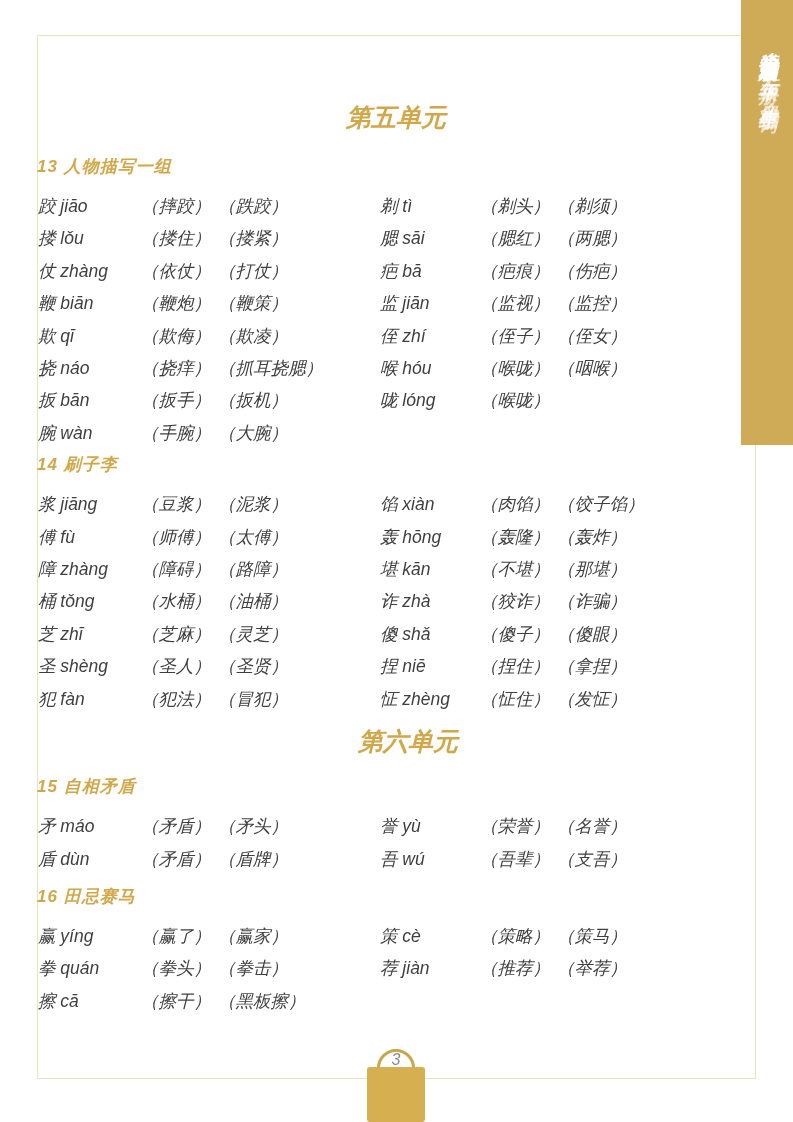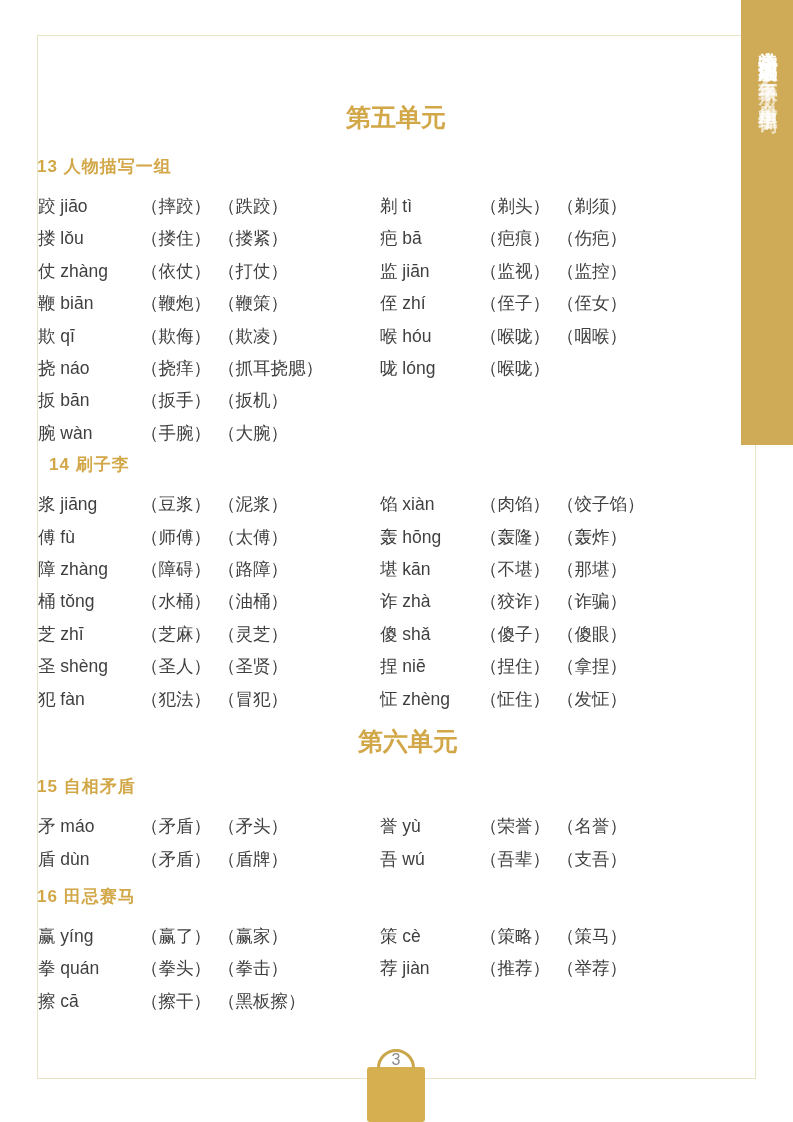--- a/index.html
+++ b/index.html
@@ -1,18 +1,18 @@
 <!DOCTYPE html>
 <html><head>
 <meta charset="utf-8">
 <style>
   html,body{margin:0;padding:0;background:#ffffff;}
   .page{
     position:relative;width:793px;height:1122px;background:#ffffff;overflow:hidden;
-    font-family:"Liberation Sans","DejaVu Sans",sans-serif;color:#3f3f3f;
+    font-family:"Liberation Sans","DejaVu Sans",sans-serif;color:#3f3f3f;font-style:italic;
   }
   .frame{
     position:absolute;left:37px;top:35px;width:717px;height:1042px;
     border:1px solid #e6e4c3;background:transparent;
   }
   .sidebar{
     position:absolute;left:741px;top:0;width:52px;height:445px;
     background:#d0ab57;z-index:5;
     writing-mode:vertical-rl;text-orientation:upright;
     padding-top:36px;box-sizing:border-box;
@@ -25,21 +25,21 @@
     margin:0;font-size:25px;line-height:30px;font-weight:bold;
     color:#d2a748;text-align:center;
   }
   #u5-title{margin-top:67px;}
   #u6-title{margin-top:11px;padding-left:24px;}
   .section-header{
     margin:0;font-size:17px;line-height:20px;font-weight:bold;
     color:#d2a748;letter-spacing:1px;
   }
   #s13h{margin-top:25px;}
-  #s14h{margin-top:6px;padding-left:12px;}
+  #s14h{margin-top:6px;}
   #s15h{margin-top:21px;}
   #s16h{margin-top:12px;}
   .section-body{
     display:grid;grid-template-columns:342px auto;
     padding-left:1px;margin-top:13px;box-sizing:border-box;
   }
   .entry{line-height:32.4px;font-size:17.5px;white-space:nowrap;}
   .lab{display:inline-block;width:103px;}
   .colr .lab{width:100px;}
   .wd span{margin-right:7px;}
@@ -80,20 +80,21 @@
           <div class="entry"><span class="lab"><span>搂</span><span> lǒu</span></span><span class="wd"><span>（搂住）</span><span>（搂紧）</span></span></div>
           <div class="entry"><span class="lab"><span>仗</span><span> zhàng</span></span><span class="wd"><span>（依仗）</span><span>（打仗）</span></span></div>
           <div class="entry"><span class="lab"><span>鞭</span><span> biān</span></span><span class="wd"><span>（鞭炮）</span><span>（鞭策）</span></span></div>
           <div class="entry"><span class="lab"><span>欺</span><span> qī</span></span><span class="wd"><span>（欺侮）</span><span>（欺凌）</span></span></div>
           <div class="entry"><span class="lab"><span>挠</span><span> náo</span></span><span class="wd"><span>（挠痒）</span><span>（抓耳挠腮）</span></span></div>
           <div class="entry"><span class="lab"><span>扳</span><span> bān</span></span><span class="wd"><span>（扳手）</span><span>（扳机）</span></span></div>
           <div class="entry"><span class="lab"><span>腕</span><span> wàn</span></span><span class="wd"><span>（手腕）</span><span>（大腕）</span></span></div>
         </div>
       <div class="col colr">
           <div class="entry"><span class="lab"><span>剃</span><span> tì</span></span><span class="wd"><span>（剃头）</span><span>（剃须）</span></span></div>
+          <div class="entry"><span class="lab"><span>腮</span><span> sāi</span></span><span class="wd"><span>（腮红）</span><span>（两腮）</span></span></div>
           <div class="entry"><span class="lab"><span>疤</span><span> bā</span></span><span class="wd"><span>（疤痕）</span><span>（伤疤）</span></span></div>
           <div class="entry"><span class="lab"><span>监</span><span> jiān</span></span><span class="wd"><span>（监视）</span><span>（监控）</span></span></div>
           <div class="entry"><span class="lab"><span>侄</span><span> zhí</span></span><span class="wd"><span>（侄子）</span><span>（侄女）</span></span></div>
           <div class="entry"><span class="lab"><span>喉</span><span> hóu</span></span><span class="wd"><span>（喉咙）</span><span>（咽喉）</span></span></div>
           <div class="entry"><span class="lab"><span>咙</span><span> lóng</span></span><span class="wd"><span>（喉咙）</span></span></div>
         </div>
     </div>
 
     <h2 class="section-header" id="s14h">14  刷子李</h2>
     <div class="section-body">

